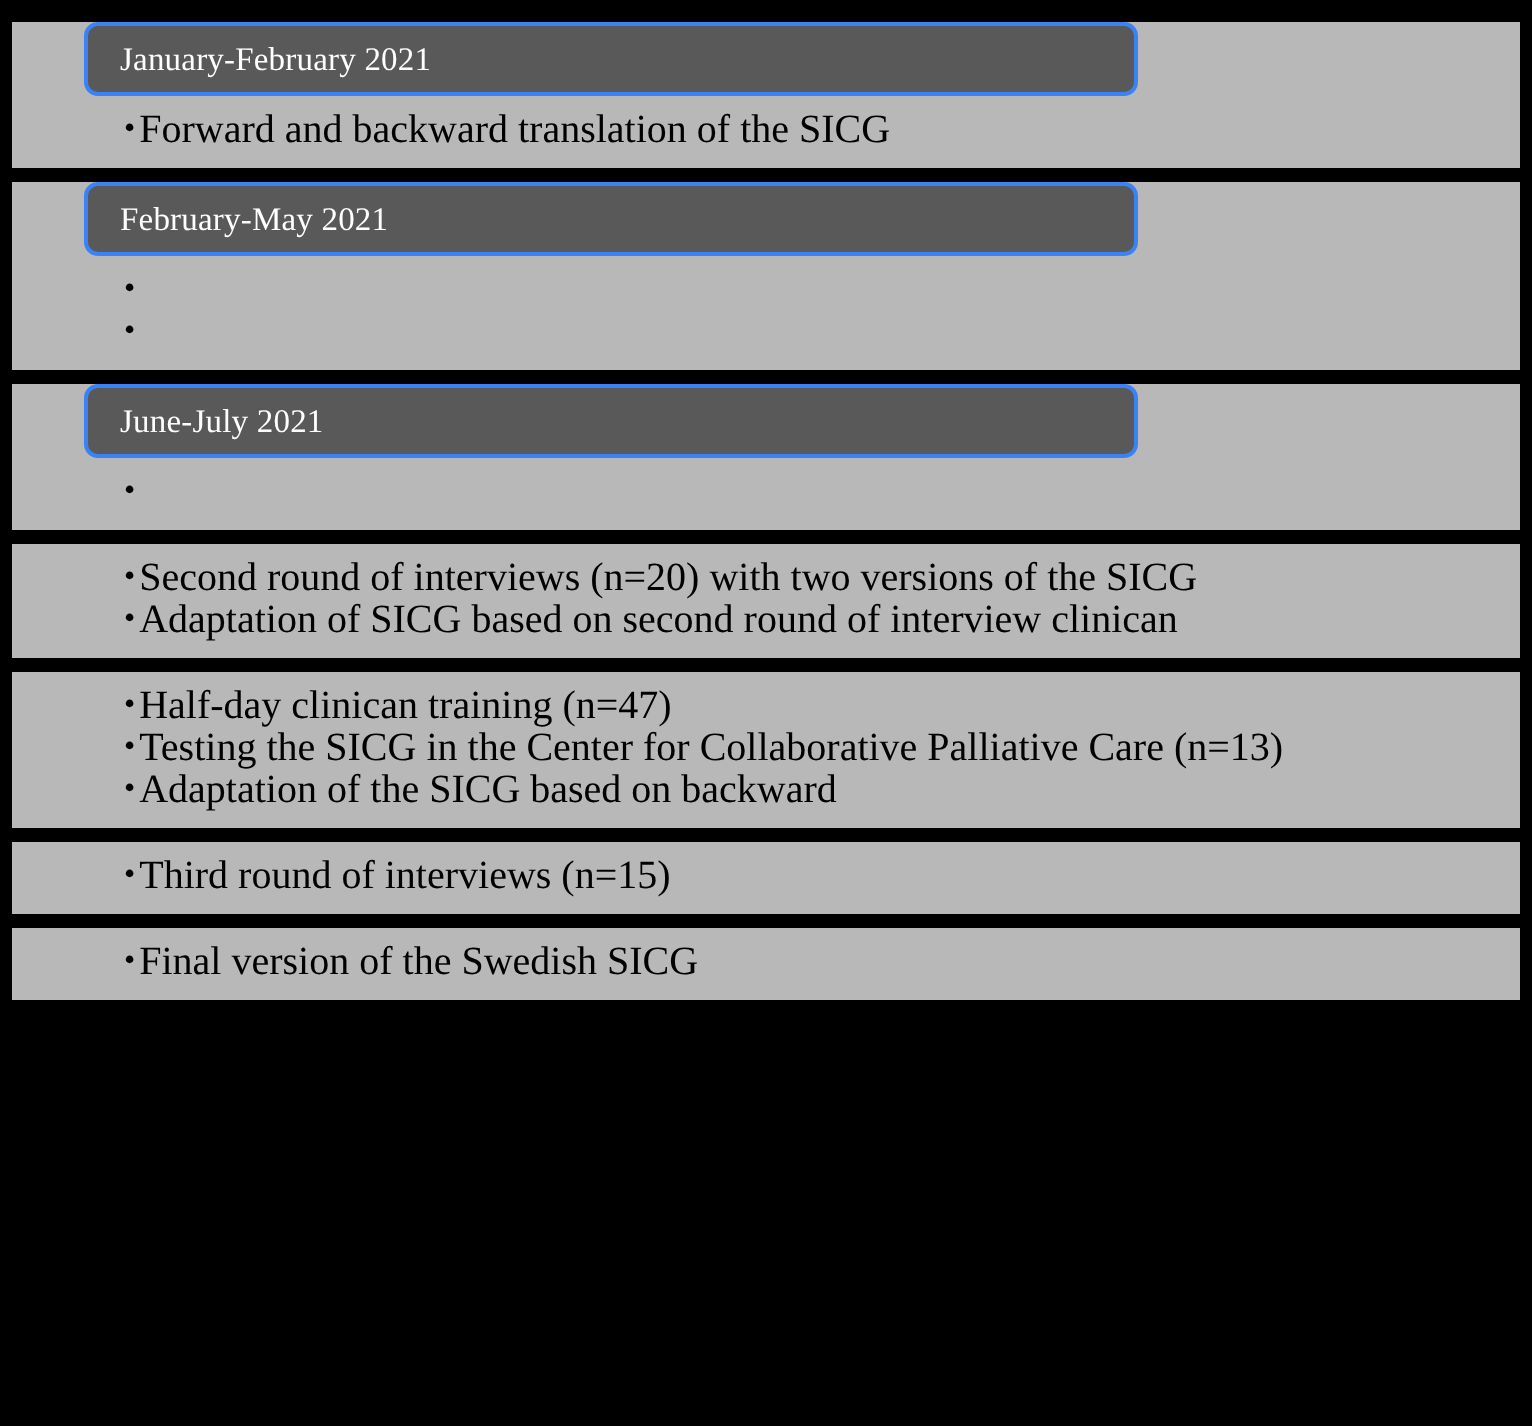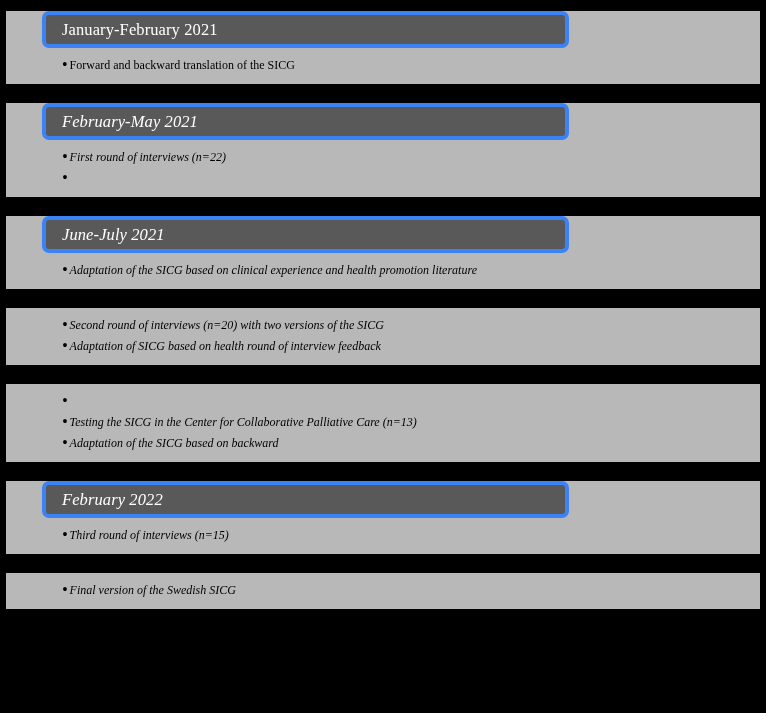--- a/index.html
+++ b/index.html
@@ -28,29 +28,28 @@
     box-sizing: border-box;
   }
   .phase {
     position: relative;
     background: #b8b8b8;
     margin: 0 0 0 0;
     box-sizing: border-box;
     padding: 0;
   }
   .phase + .phase {
-    margin-top: 19px;
-    font-style: italic;
+    margin-top: 7px;
   }
   .phase-header {
     margin: 5px 0 0 36px;
     width: 527px;
     min-height: 37px;
     background: #595959;
-    border: 4px solid #3b82f6;
+    border: 2px solid #3b82f6;
     border-radius: 7px;
     box-sizing: border-box;
     display: flex;
     align-items: center;
     padding-left: 16px;
     color: #ffffff;
     font-size: 16.5px;
     letter-spacing: 0.1px;
   }
   .phase-body {
@@ -65,21 +64,21 @@
     padding-left: 56px;
     margin-bottom: 1px;
     white-space: nowrap;
   }
   .bullet-dot {
     margin-right: 2px;
     font-size: 16px;
     line-height: 20px;
   }
   .bullet-text {
-    font-size: 12px;
+    font-size: 20px;
     line-height: 20px;
   }
 </style>
 </head>
 <body>
 
 <div id="timeline-figure">
   <div class="outer-frame">
     <div id="phases-container">
         <div class="phase">
@@ -89,65 +88,63 @@
               <span class="bullet-dot">•</span>
               <span class="bullet-text">Forward and backward translation of the SICG</span>
             </div>
           </div>
         </div>
         <div class="phase">
           <div class="phase-header">February-May 2021</div>
           <div class="phase-body">
             <div class="bullet-row">
               <span class="bullet-dot">•</span>
-              <span class="bullet-text">First round of interviews (n=22)</span>
             </div>
             <div class="bullet-row">
               <span class="bullet-dot">•</span>
             </div>
           </div>
         </div>
         <div class="phase">
           <div class="phase-header">June-July 2021</div>
           <div class="phase-body">
             <div class="bullet-row">
               <span class="bullet-dot">•</span>
-              <span class="bullet-text">Adaptation of the SICG based on clinical experience and health promotion literature</span>
             </div>
           </div>
         </div>
         <div class="phase">
           <div class="phase-body">
             <div class="bullet-row">
               <span class="bullet-dot">•</span>
               <span class="bullet-text">Second round of interviews (n=20) with two versions of the SICG</span>
             </div>
             <div class="bullet-row">
               <span class="bullet-dot">•</span>
-              <span class="bullet-text">Adaptation of SICG based on health round of interview feedback</span>
+              <span class="bullet-text">Adaptation of SICG based on second round of interview clinican</span>
             </div>
           </div>
         </div>
         <div class="phase">
           <div class="phase-body">
             <div class="bullet-row">
               <span class="bullet-dot">•</span>
+              <span class="bullet-text">Half-day clinican training (n=47)</span>
             </div>
             <div class="bullet-row">
               <span class="bullet-dot">•</span>
               <span class="bullet-text">Testing the SICG in the Center for Collaborative Palliative Care (n=13)</span>
             </div>
             <div class="bullet-row">
               <span class="bullet-dot">•</span>
               <span class="bullet-text">Adaptation of the SICG based on backward</span>
             </div>
           </div>
         </div>
         <div class="phase">
-          <div class="phase-header">February 2022</div>
           <div class="phase-body">
             <div class="bullet-row">
               <span class="bullet-dot">•</span>
               <span class="bullet-text">Third round of interviews (n=15)</span>
             </div>
           </div>
         </div>
         <div class="phase">
           <div class="phase-body">
             <div class="bullet-row">

